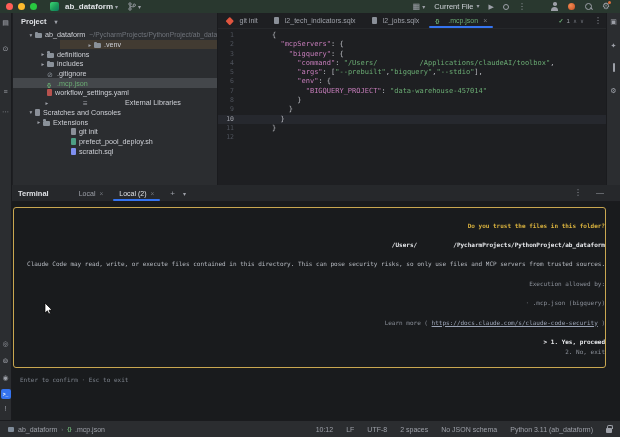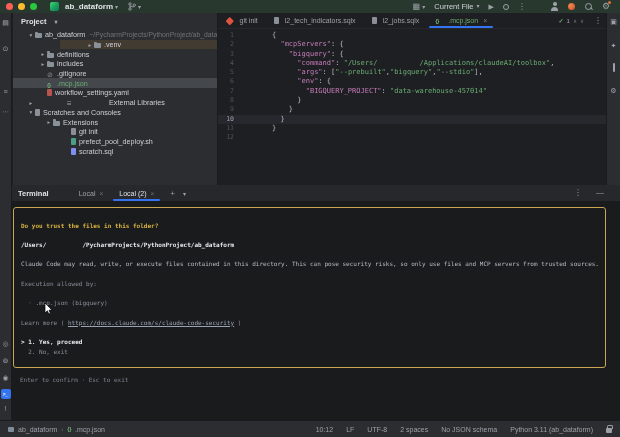--- a/index.html
+++ b/index.html
@@ -79,21 +79,21 @@
   .inspect .chk { color:#6aab73; font-weight:bold; }
   .inspect .arr { color:#6f737a; font-size:5.5px; }
 
   
   .rstripe { position:absolute; right:0; top:13px; width:14px; height:172px; background:#2b2d30;
     border-left:1px solid #1a1b1e; display:flex; flex-direction:column; align-items:center; }
   .db { position:relative; width:7px; height:8px; border:1px solid #9da0a8; border-radius:3px/2px; }
   .db::before { content:""; position:absolute; left:0; right:0; top:1.5px; height:1px; background:#9da0a8; }
 
   
-  .terminal { position:absolute; left:12px; right:0; top:185px; bottom:17px; background:#191b1d; }
+  .terminal { position:absolute; left:12px; right:0; top:185px; bottom:17px; background:#191b1d;text-align:right; }
   .term-head { height:17px; background:#26282b; border-bottom:1px solid #1a1b1e; display:flex; align-items:stretch; padding-left:6px; }
   .term-title { font-size:7.5px; font-weight:bold; color:#dfe1e5; align-self:center; margin-right:22px; }
   .ttab { display:flex; align-items:center; gap:4px; padding:0 8px; font-size:7px; color:#9da0a8; position:relative; }
   .ttab.active { color:#dfe1e5; }
   .ttab.active::after { content:""; position:absolute; left:2px; right:2px; bottom:0; height:2px; background:#3574f0; border-radius:1px; }
   .ttab .close { color:#6f737a; font-size:6.5px; }
   .tplus, .tchev { align-self:center; font-size:8px; color:#9da0a8; margin-left:8px; }
   .tchev { font-size:6px; }
   .term-right { margin-left:auto; display:flex; align-items:center; gap:14px; padding-right:16px; }
   .trust-box { position:absolute; left:1px; right:14px; top:22px; height:161px;
@@ -208,31 +208,31 @@
       <div class="trow sel" style="padding-left: 26px;">
         <span class="chevc"></span>
         <span class="ti ti-json"></span>
         <span class="tl-label green">.mcp.json</span>
       </div>
       <div class="trow" style="padding-left: 26px;">
         <span class="chevc"></span>
         <span class="ti ti-yaml"></span>
         <span class="tl-label">workflow_settings.yaml</span>
       </div>
-      <div class="trow" style="padding-left: 14px; gap: 32px;">
+      <div class="trow" style="padding-left: 30px; gap: 32px;">
         <span class="chevc">▸</span>
         <span class="ti ti-lib"></span>
         <span class="tl-label">External Libraries</span>
       </div>
       <div class="trow" style="padding-left: 14px;">
         <span class="chevc">▾</span>
         <span class="ti ti-page"></span>
         <span class="tl-label">Scratches and Consoles</span>
       </div>
-      <div class="trow" style="padding-left: 32px;">
+      <div class="trow" style="padding-left: 22px;">
         <span class="chevc">▸</span>
         <span class="ti ti-folder"></span>
         <span class="tl-label">Extensions</span>
       </div>
       <div class="trow" style="padding-left: 50px;">
         <span class="chevc"></span>
         <span class="ti ti-page"></span>
         <span class="tl-label">git init</span>
       </div>
       <div class="trow" style="padding-left: 50px;">

